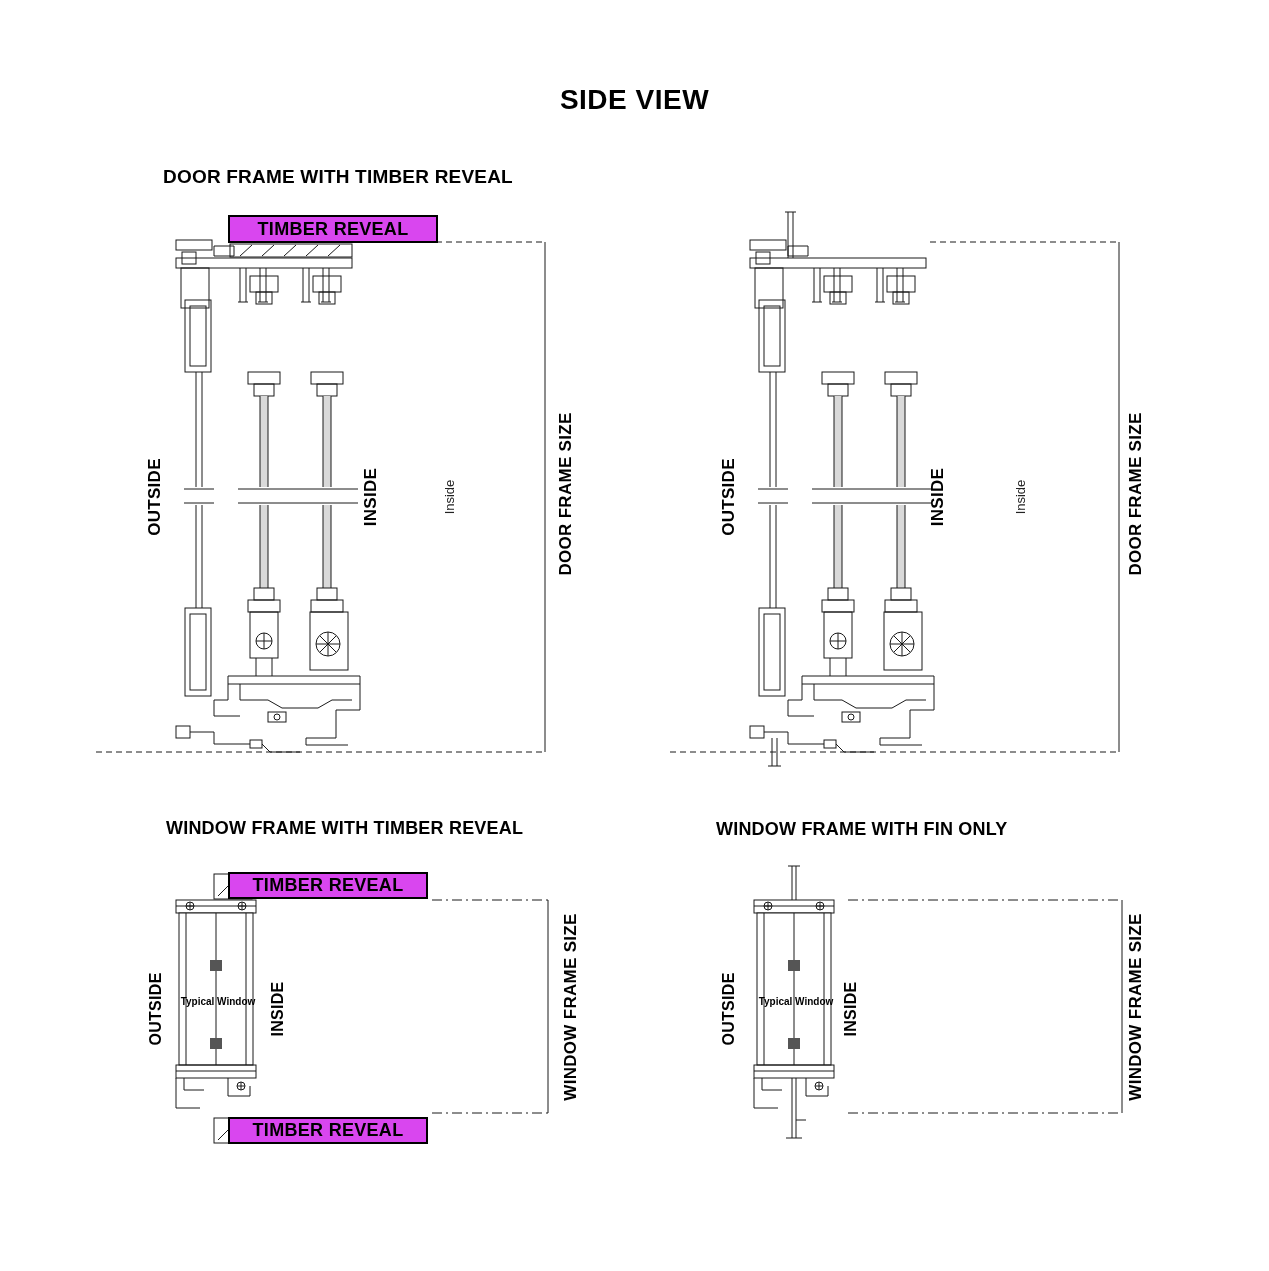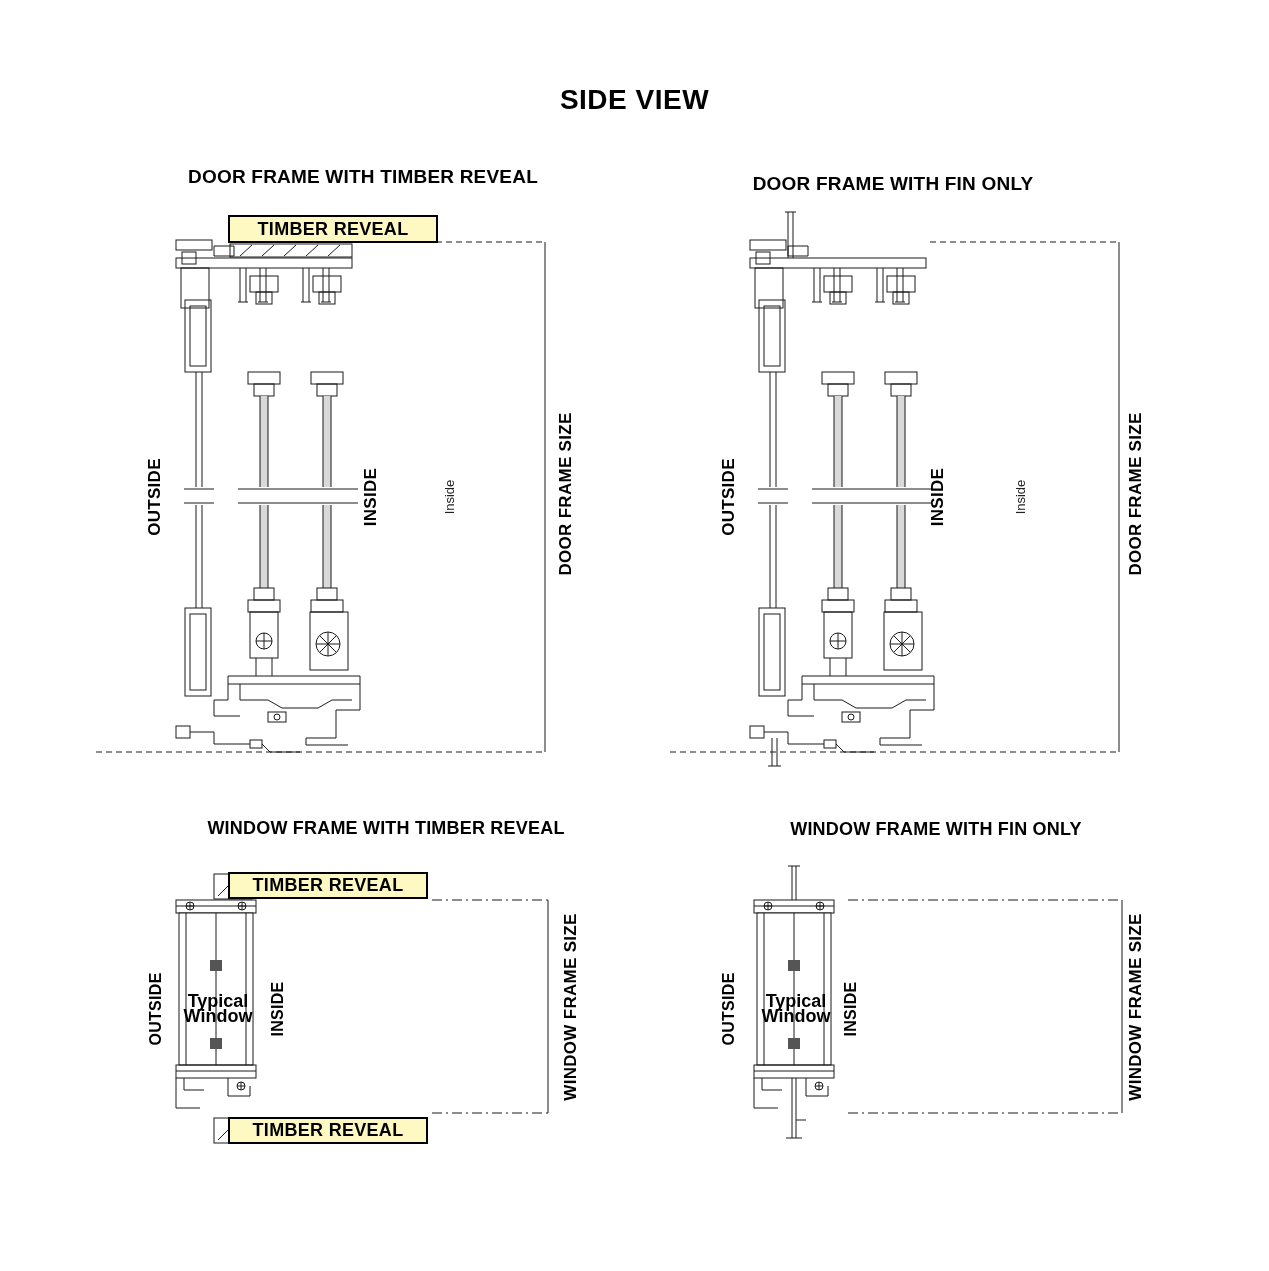--- a/index.html
+++ b/index.html
@@ -11,38 +11,38 @@
     height: 1271px;
     background: #ffffff;
     overflow: hidden;
   }
   .main-title {
     position: absolute; left: 0; top: 84px; width: 100%;
     text-align: center; font-size: 28px; font-weight: bold; letter-spacing: .5px;
   }
   .panel-title {
     position: absolute; font-size: 19px; font-weight: bold;
-    text-align: center; letter-spacing: .2px; white-space: nowrap;
+    letter-spacing: .2px; white-space: nowrap;
   }
   .boxed-label {
-    position: absolute; border: 2px solid #000; background: #fef9c3;
+    position: absolute; border: 2px solid #000; background: #d946ef;
     display: flex; align-items: center; justify-content: center;
     font-weight: bold; font-size: 18px; letter-spacing: .3px; z-index: 3;
   }
   .vlabel {
     position: absolute; width: 240px; height: 22px; line-height: 22px;
     text-align: center; transform: rotate(-90deg);
     font-weight: bold; font-size: 17px; white-space: nowrap; z-index: 2;
     letter-spacing: .3px;
   }
   .vlabel.small { font-weight: normal; font-size: 13px; color: #222; letter-spacing: 0; }
   .vlabel.win { font-size: 16px; }
   .note-label {
     position: absolute; text-align: center; font-weight: bold;
-    font-size: 18px; line-height: 15px; z-index: 2;
+    font-size: 10px; line-height: 15px; z-index: 2;
   }
   svg.drawing { position: absolute; left: 0; top: 0; z-index: 1; }
 </style>
 </head>
 <body>
 
 <div class="canvas">
 
   <svg class="drawing" width="1269" height="1271" viewBox="0 0 1269 1271">
     <defs>
@@ -185,21 +185,20 @@
 
   <div class="main-title">SIDE VIEW</div>
 
   <div class="panel-title" style="left:163px; top:166px; width:400px;">DOOR FRAME WITH TIMBER REVEAL</div>
   <div class="boxed-label" style="left:228px; top:215px; width:210px; height:28px;">TIMBER REVEAL</div>
   <div class="vlabel" style="left:35px; top:486px;">OUTSIDE</div>
   <div class="vlabel" style="left:251px; top:486px;">INSIDE</div>
   <div class="vlabel small" style="left:330px; top:486px;">Inside</div>
   <div class="vlabel" style="left:446px; top:483px;">DOOR FRAME SIZE</div>
 
-  <div class="panel-title" style="left:693px; top:173px; width:400px;">DOOR FRAME WITH FIN ONLY</div>
   <div class="vlabel" style="left:609px; top:486px;">OUTSIDE</div>
   <div class="vlabel" style="left:818px; top:486px;">INSIDE</div>
   <div class="vlabel small" style="left:901px; top:486px;">Inside</div>
   <div class="vlabel" style="left:1016px; top:483px;">DOOR FRAME SIZE</div>
 
   <div class="panel-title" style="left:166px; top:818px; width:440px; font-size:18px;">WINDOW FRAME WITH TIMBER REVEAL</div>
   <div class="boxed-label" style="left:228px; top:872px; width:200px; height:27px;">TIMBER REVEAL</div>
   <div class="boxed-label" style="left:228px; top:1117px; width:200px; height:27px;">TIMBER REVEAL</div>
   <div class="vlabel win" style="left:36px; top:998px;">OUTSIDE</div>
   <div class="vlabel win" style="left:158px; top:998px;">INSIDE</div>

